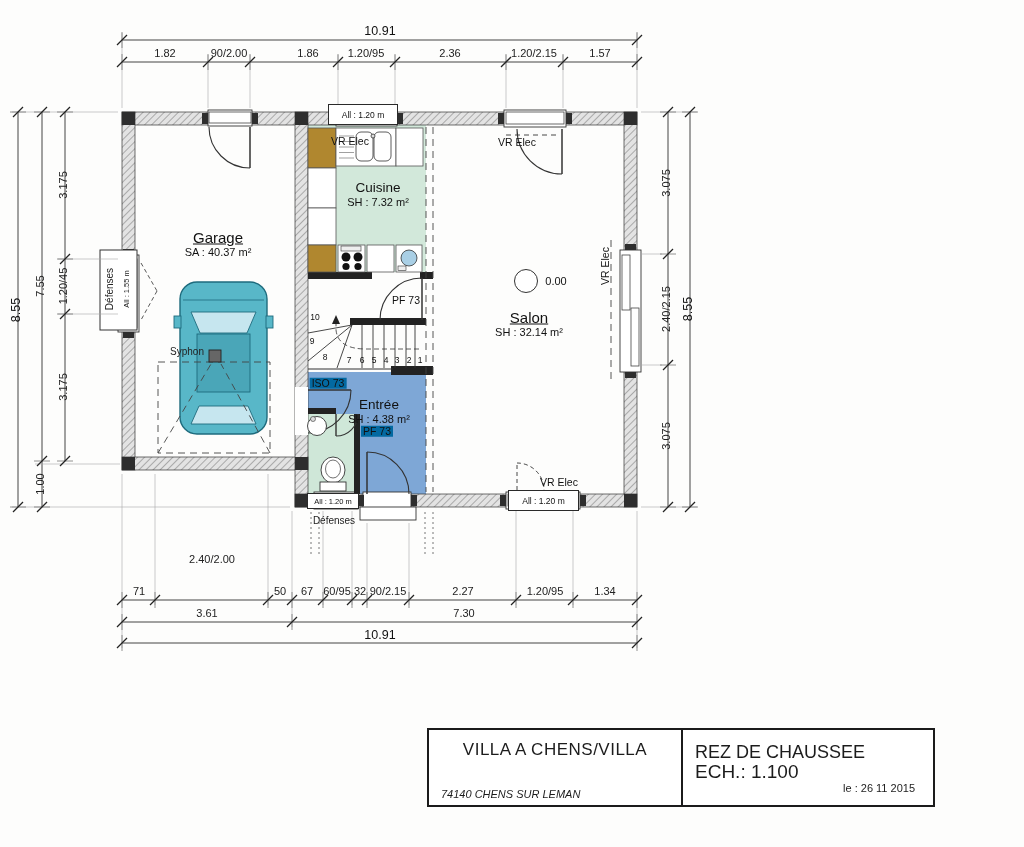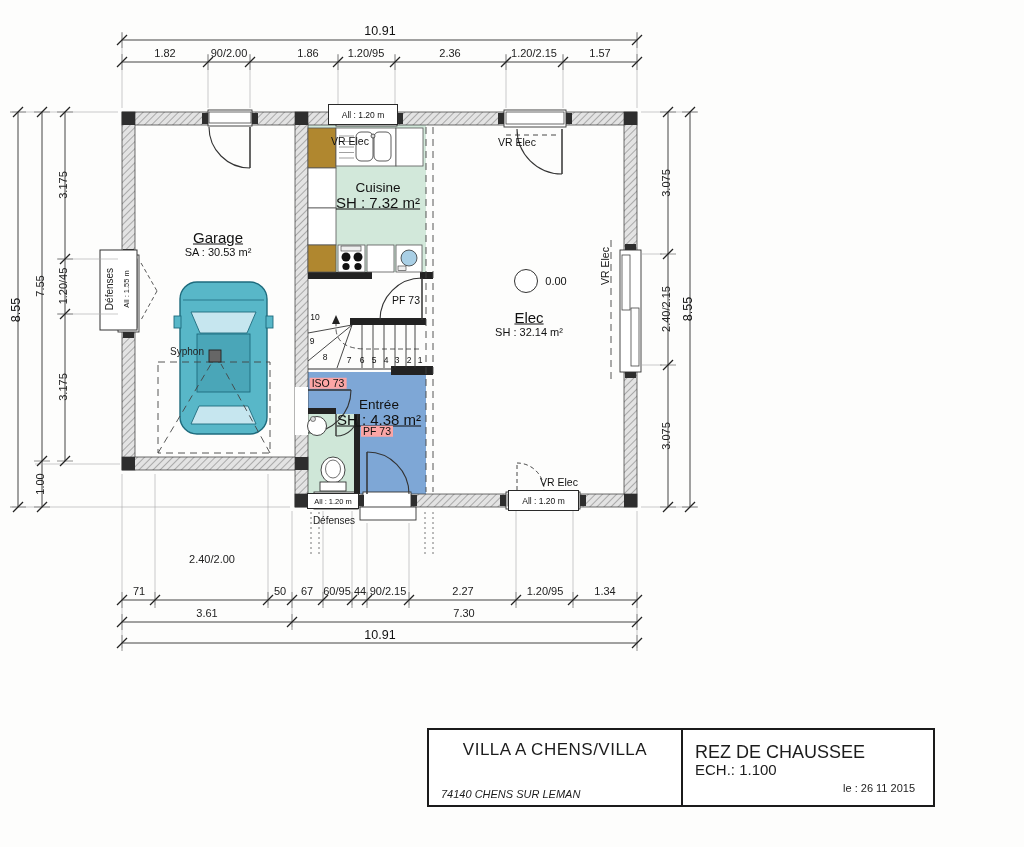--- a/index.html
+++ b/index.html
@@ -7,37 +7,37 @@
           font-family:"Liberation Sans", sans-serif;color:#1c1c1c;}
   svg{position:absolute;left:0;top:0;}
   .lbl{position:absolute;transform:translate(-50%,-50%);white-space:nowrap;line-height:1;}
   .rot{transform:translate(-50%,-50%) rotate(-90deg);}
   .d11{font-size:11px;color:#222;}
   .d10{font-size:10px;color:#222;}
   .d12b{font-size:12.5px;color:#111;}
   .room{font-size:15px;color:#111;text-decoration:underline;}
   .room-s{font-size:13.5px;color:#111;}
   .area{font-size:11px;color:#111;}
-  .area-s{font-size:15px;color:#111;text-decoration:underline;}
+  .area-s{font-size:11px;color:#111;}
   .tag{font-size:10.5px;color:#111;}
-  .tagbox{background:#fca5a5;padding:0 2px;}
+  .tagbox{background:#0369a1;padding:0 2px;}
   .tiny{font-size:8.5px;color:#111;}
   .step{font-size:8.5px;color:#111;}
   .box{position:absolute;background:#fff;border:1.2px solid #2a2a2a;display:flex;
        align-items:center;justify-content:center;font-size:8.5px;color:#111;box-sizing:border-box;}
   .box.small{font-size:7.5px;}
   
   #tblock{position:absolute;left:427px;top:728px;width:508px;height:79px;
           border:2px solid #1b1b1b;background:#fff;box-sizing:border-box;}
   #tblock .divider{position:absolute;left:252px;top:0;width:2px;height:100%;background:#1b1b1b;}
   .tb-title{position:absolute;left:126px;top:20px;transform:translate(-50%,-50%);
             font-size:17px;letter-spacing:.5px;white-space:nowrap;}
   .tb-addr{position:absolute;left:12px;top:58px;font-size:11px;font-style:italic;white-space:nowrap;}
   .tb-sheet{position:absolute;left:266px;top:12px;font-size:18px;white-space:nowrap;}
-  .tb-scale{position:absolute;left:266px;top:31px;font-size:15px;white-space:nowrap;}
+  .tb-scale{position:absolute;left:266px;top:31px;font-size:19px;white-space:nowrap;}
   .tb-date{position:absolute;right:18px;top:52px;font-size:11px;white-space:nowrap;}
 </style>
 </head>
 <body>
 
 <div id="canvas">
 
 <svg width="1024" height="847" viewBox="0 0 1024 847">
   <defs>
     <pattern id="h" patternUnits="userSpaceOnUse" width="5" height="5" patternTransform="rotate(45)">
@@ -322,34 +322,34 @@
 <span class="lbl rot d11" style="left:666px;top:183px">3.075</span>
 <span class="lbl rot d11" style="left:666px;top:309px">2.40/2.15</span>
 <span class="lbl rot d11" style="left:666px;top:436px">3.075</span>
 <span class="lbl rot d12b" style="left:688px;top:309px">8.55</span>
 
 <span class="lbl d11" style="left:139px;top:591px">71</span>
 <span class="lbl d11" style="left:212px;top:559px">2.40/2.00</span>
 <span class="lbl d11" style="left:280px;top:591px">50</span>
 <span class="lbl d11" style="left:307px;top:591px">67</span>
 <span class="lbl d11" style="left:337px;top:591px">60/95</span>
-<span class="lbl d11" style="left:360px;top:591px">44</span>
+<span class="lbl d11" style="left:360px;top:591px">32</span>
 <span class="lbl d11" style="left:388px;top:591px">90/2.15</span>
 <span class="lbl d11" style="left:463px;top:591px">2.27</span>
 <span class="lbl d11" style="left:545px;top:591px">1.20/95</span>
 <span class="lbl d11" style="left:605px;top:591px">1.34</span>
 <span class="lbl d11" style="left:207px;top:613px">3.61</span>
 <span class="lbl d11" style="left:464px;top:613px">7.30</span>
 <span class="lbl d12b" style="left:380px;top:635px">10.91</span>
 
 <span class="lbl room" style="left:218px;top:237px">Garage</span>
-<span class="lbl area" style="left:218px;top:252px">SA : 30.53 m²</span>
+<span class="lbl area" style="left:218px;top:252px">SA : 40.37 m²</span>
 <span class="lbl room-s" style="left:378px;top:188px">Cuisine</span>
 <span class="lbl area-s" style="left:378px;top:202px">SH : 7.32 m²</span>
-<span class="lbl room" style="left:529px;top:317px">Elec</span>
+<span class="lbl room" style="left:529px;top:317px">Salon</span>
 <span class="lbl area" style="left:529px;top:332px">SH : 32.14 m²</span>
 <span class="lbl room-s" style="left:379px;top:405px">Entrée</span>
 <span class="lbl area-s" style="left:379px;top:419px">SH : 4.38 m²</span>
 
 <span class="lbl tiny" style="left:556px;top:281px;font-size:11px">0.00</span>
 <span class="lbl tag" style="left:406px;top:300px">PF 73</span>
 <span class="lbl tag tagbox" style="left:328px;top:383px">ISO 73</span>
 <span class="lbl tag tagbox" style="left:377px;top:431px">PF 73</span>
 <span class="lbl tag" style="left:350px;top:141px">VR Elec</span>
 <span class="lbl tag" style="left:517px;top:142px">VR Elec</span>

